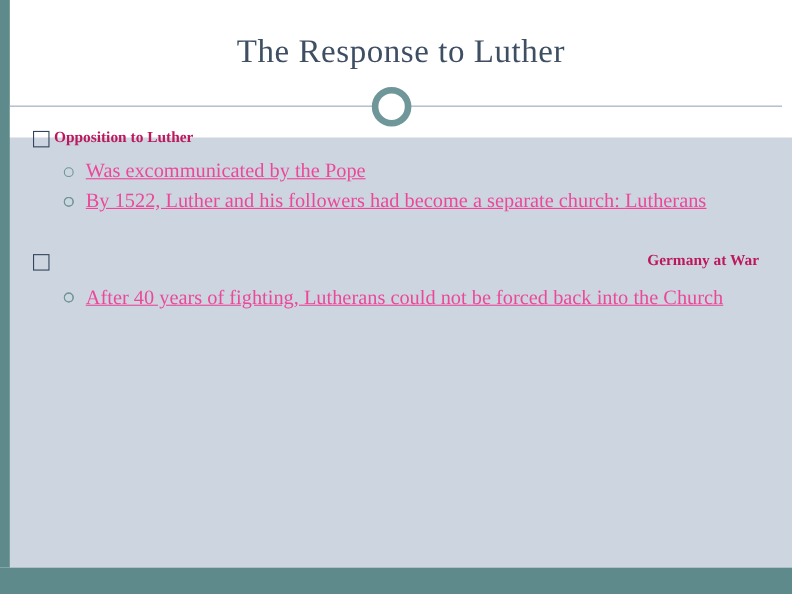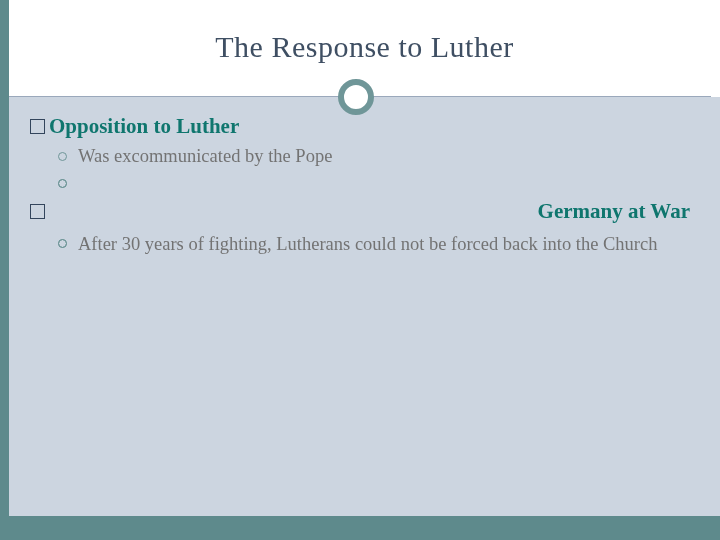--- a/index.html
+++ b/index.html
@@ -46,21 +46,21 @@
     width: 711px;
     height: 419px;
     background: #ccd5e0;
   }
   
   .title-area {
     position: absolute;
     left: 9px;
     top: 0;
     width: 711px;
-    height: 97px;
+    height: 125px;
     background: #ffffff;
   }
   .slide-title {
     position: absolute;
     left: 0;
     top: 30px;
     width: 711px;
     text-align: center;
     font-size: 30px;
     color: #3f4f63;
@@ -92,23 +92,23 @@
   .content {
     position: absolute;
     left: 30px;
     top: 112px;
     width: 660px;
   }
   .block {
     margin-bottom: 6px;
   }
   .heading {
-    font-size: 21px;
+    font-size: 14px;
     font-weight: bold;
-    color: #0f766e;
+    color: #be185d;
     line-height: 28px;
     display: flex;
     align-items: flex-start;
     margin-bottom: 4px;
   }
   .heading .sq {
     display: inline-block;
     width: 13px;
     height: 13px;
     border: 1px solid #33455c;
@@ -118,24 +118,25 @@
     background: transparent;
   }
   ul.sub {
     list-style: none;
     margin: 0;
     padding: 0 0 0 28px;
   }
   ul.sub li {
     position: relative;
     font-size: 18.5px;
-    color: #737373;
+    color: #ec4899;
     line-height: 25px;
     margin-bottom: 2px;
     padding-left: 20px;
+    text-decoration: underline;
   }
   ul.sub li .bullet {
     position: absolute;
     left: 0;
     top: 8px;
     width: 9px;
     height: 9px;
     border: 1.5px solid #6f9698;
     border-radius: 50%;
     box-sizing: border-box;
@@ -177,38 +178,39 @@
       <ul class="sub">
         <li>
           <span class="bullet"></span>
           <span>Was excommunicated by the Pope</span>
         </li>
         <li>
           <span class="bullet"></span>
         </li>
         <li>
           <span class="bullet"></span>
+          <span>By 1522, Luther and his followers had become a separate church: <span class="underline">Lutherans</span></span>
         </li>
       </ul>
     </div>
 
     <div class="gap"></div>
 
     <div class="block block2">
       <div class="heading">
         <span class="sq"></span>
         <span>Germany at War</span>
       </div>
       <ul class="sub">
         <li>
           <span class="bullet"></span>
         </li>
         <li>
           <span class="bullet"></span>
-          <span>After 30 years of fighting, Lutherans could not be forced back into the Church</span>
+          <span>After 40 years of fighting, Lutherans could not be forced back into the Church</span>
         </li>
       </ul>
     </div>
 
   </div>
 
   <div class="bottom-bar"></div>
 </div>
 
 </body></html>

